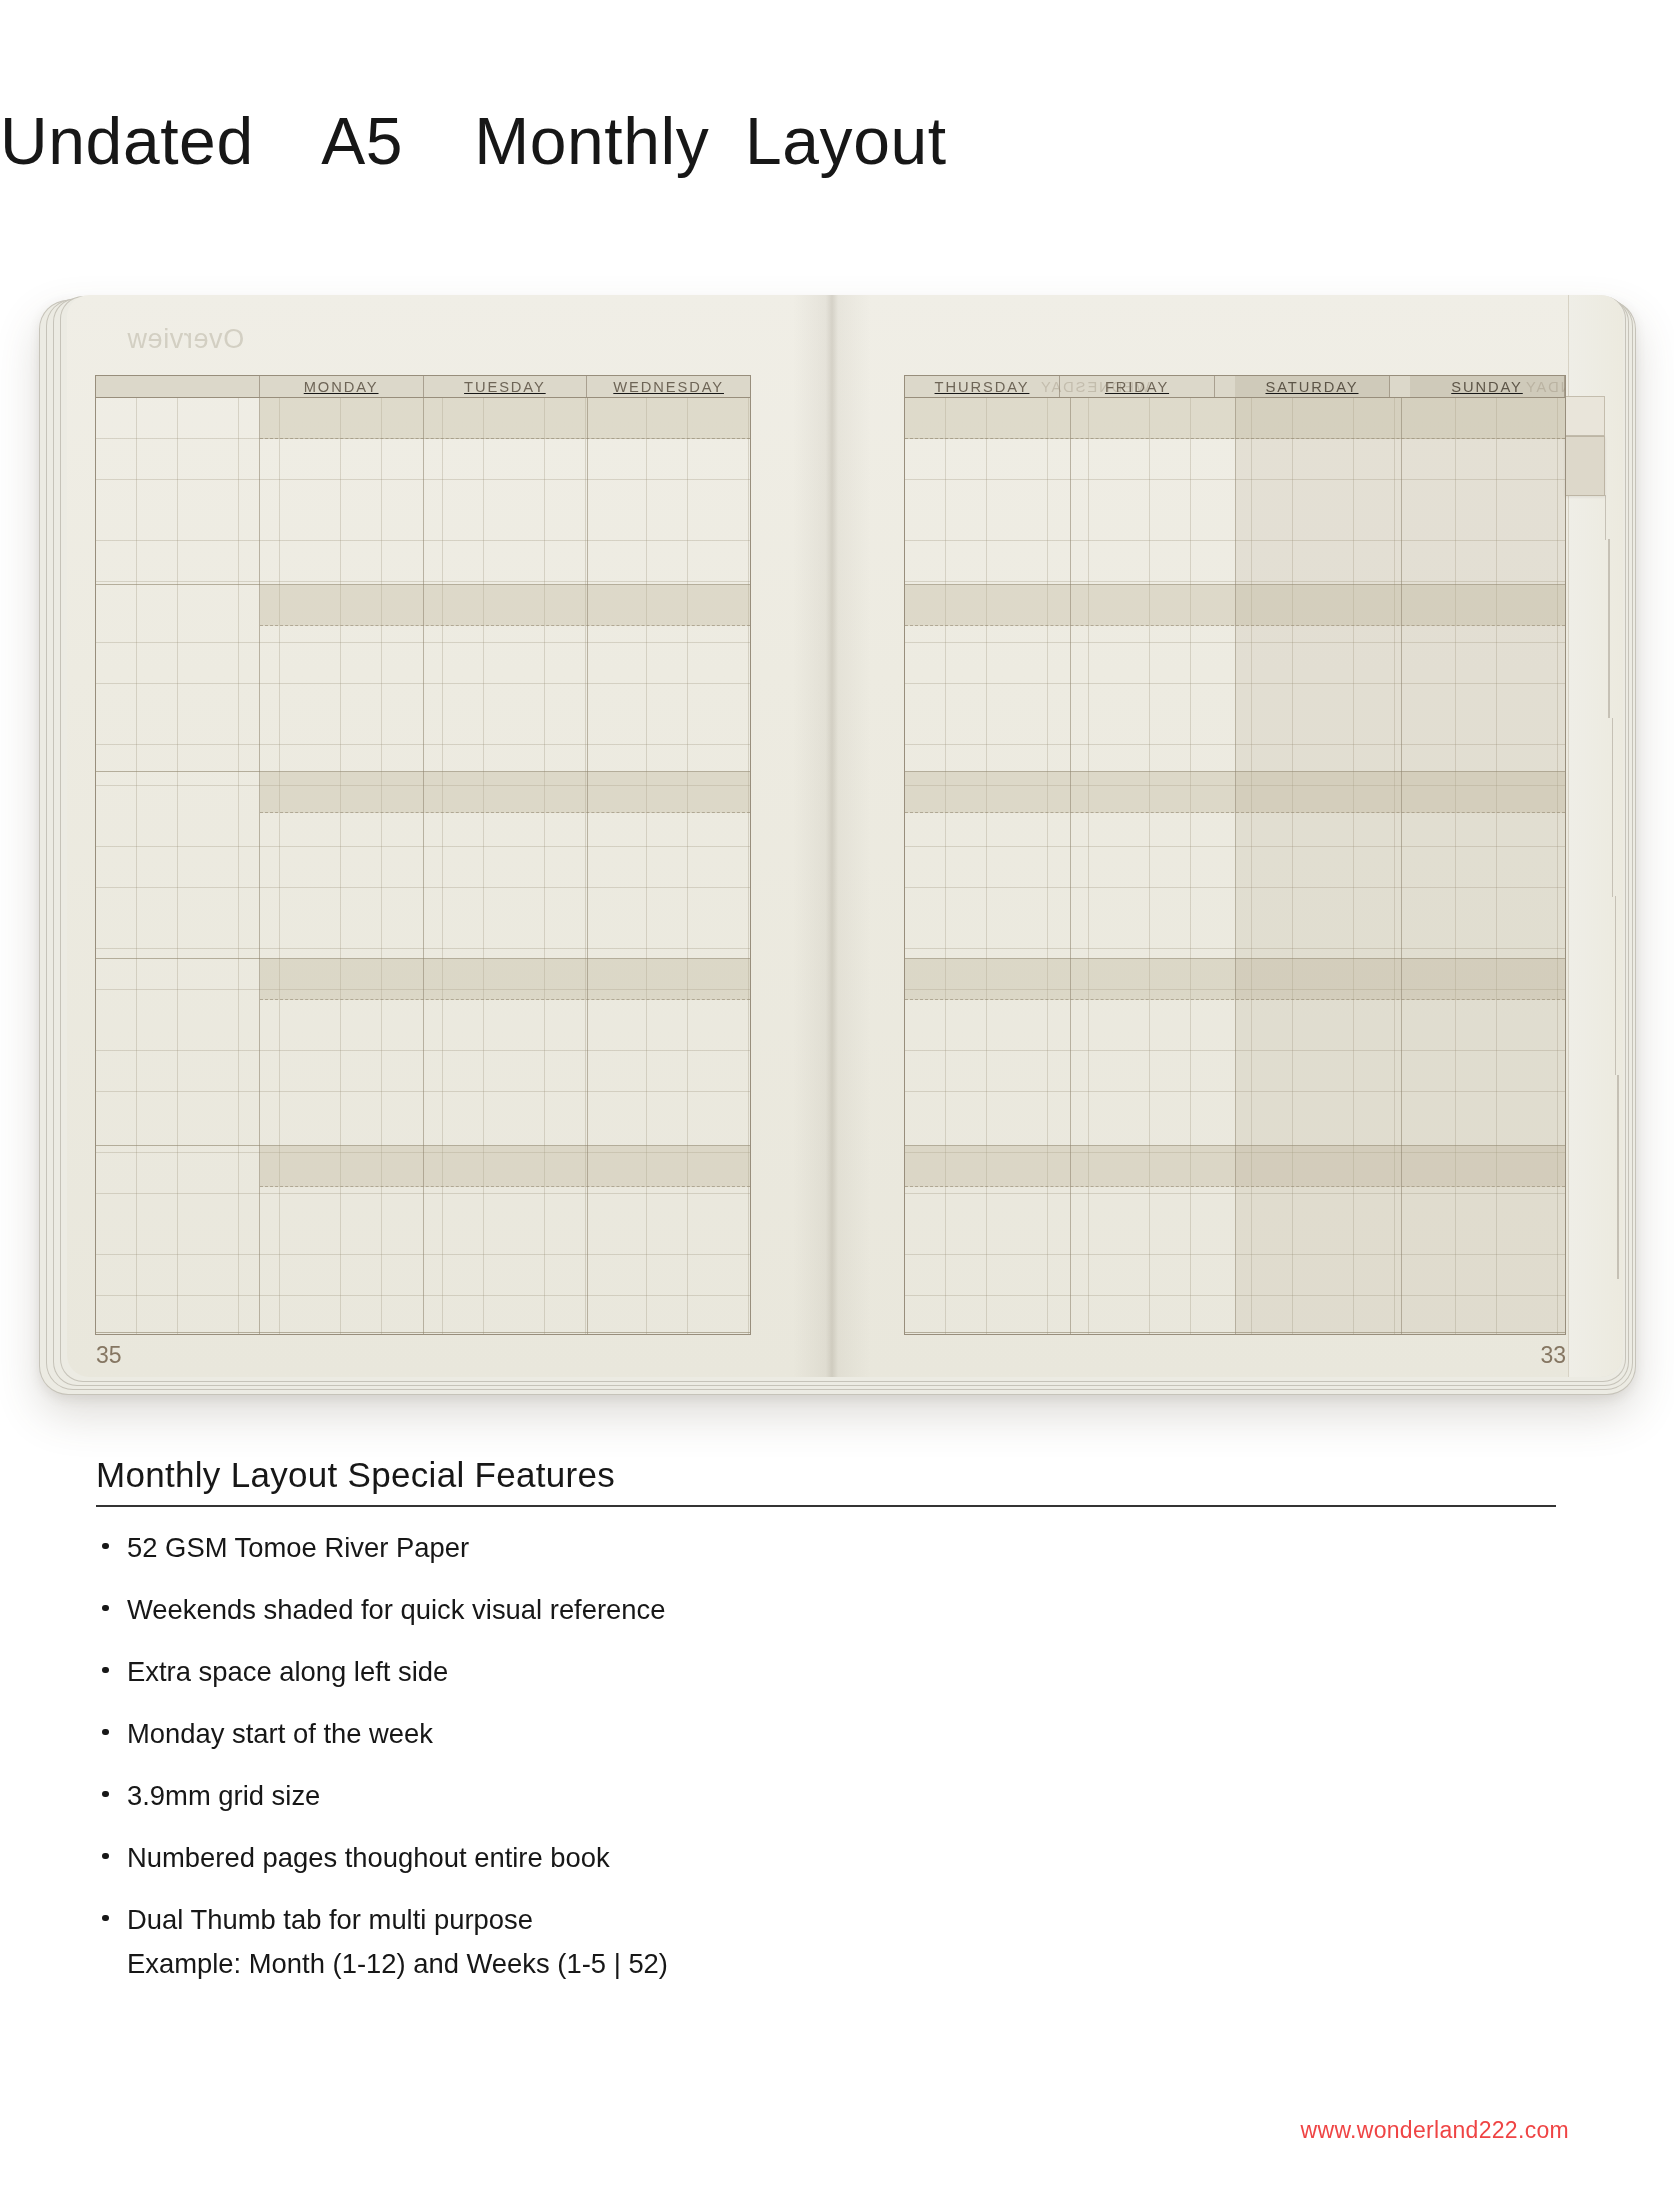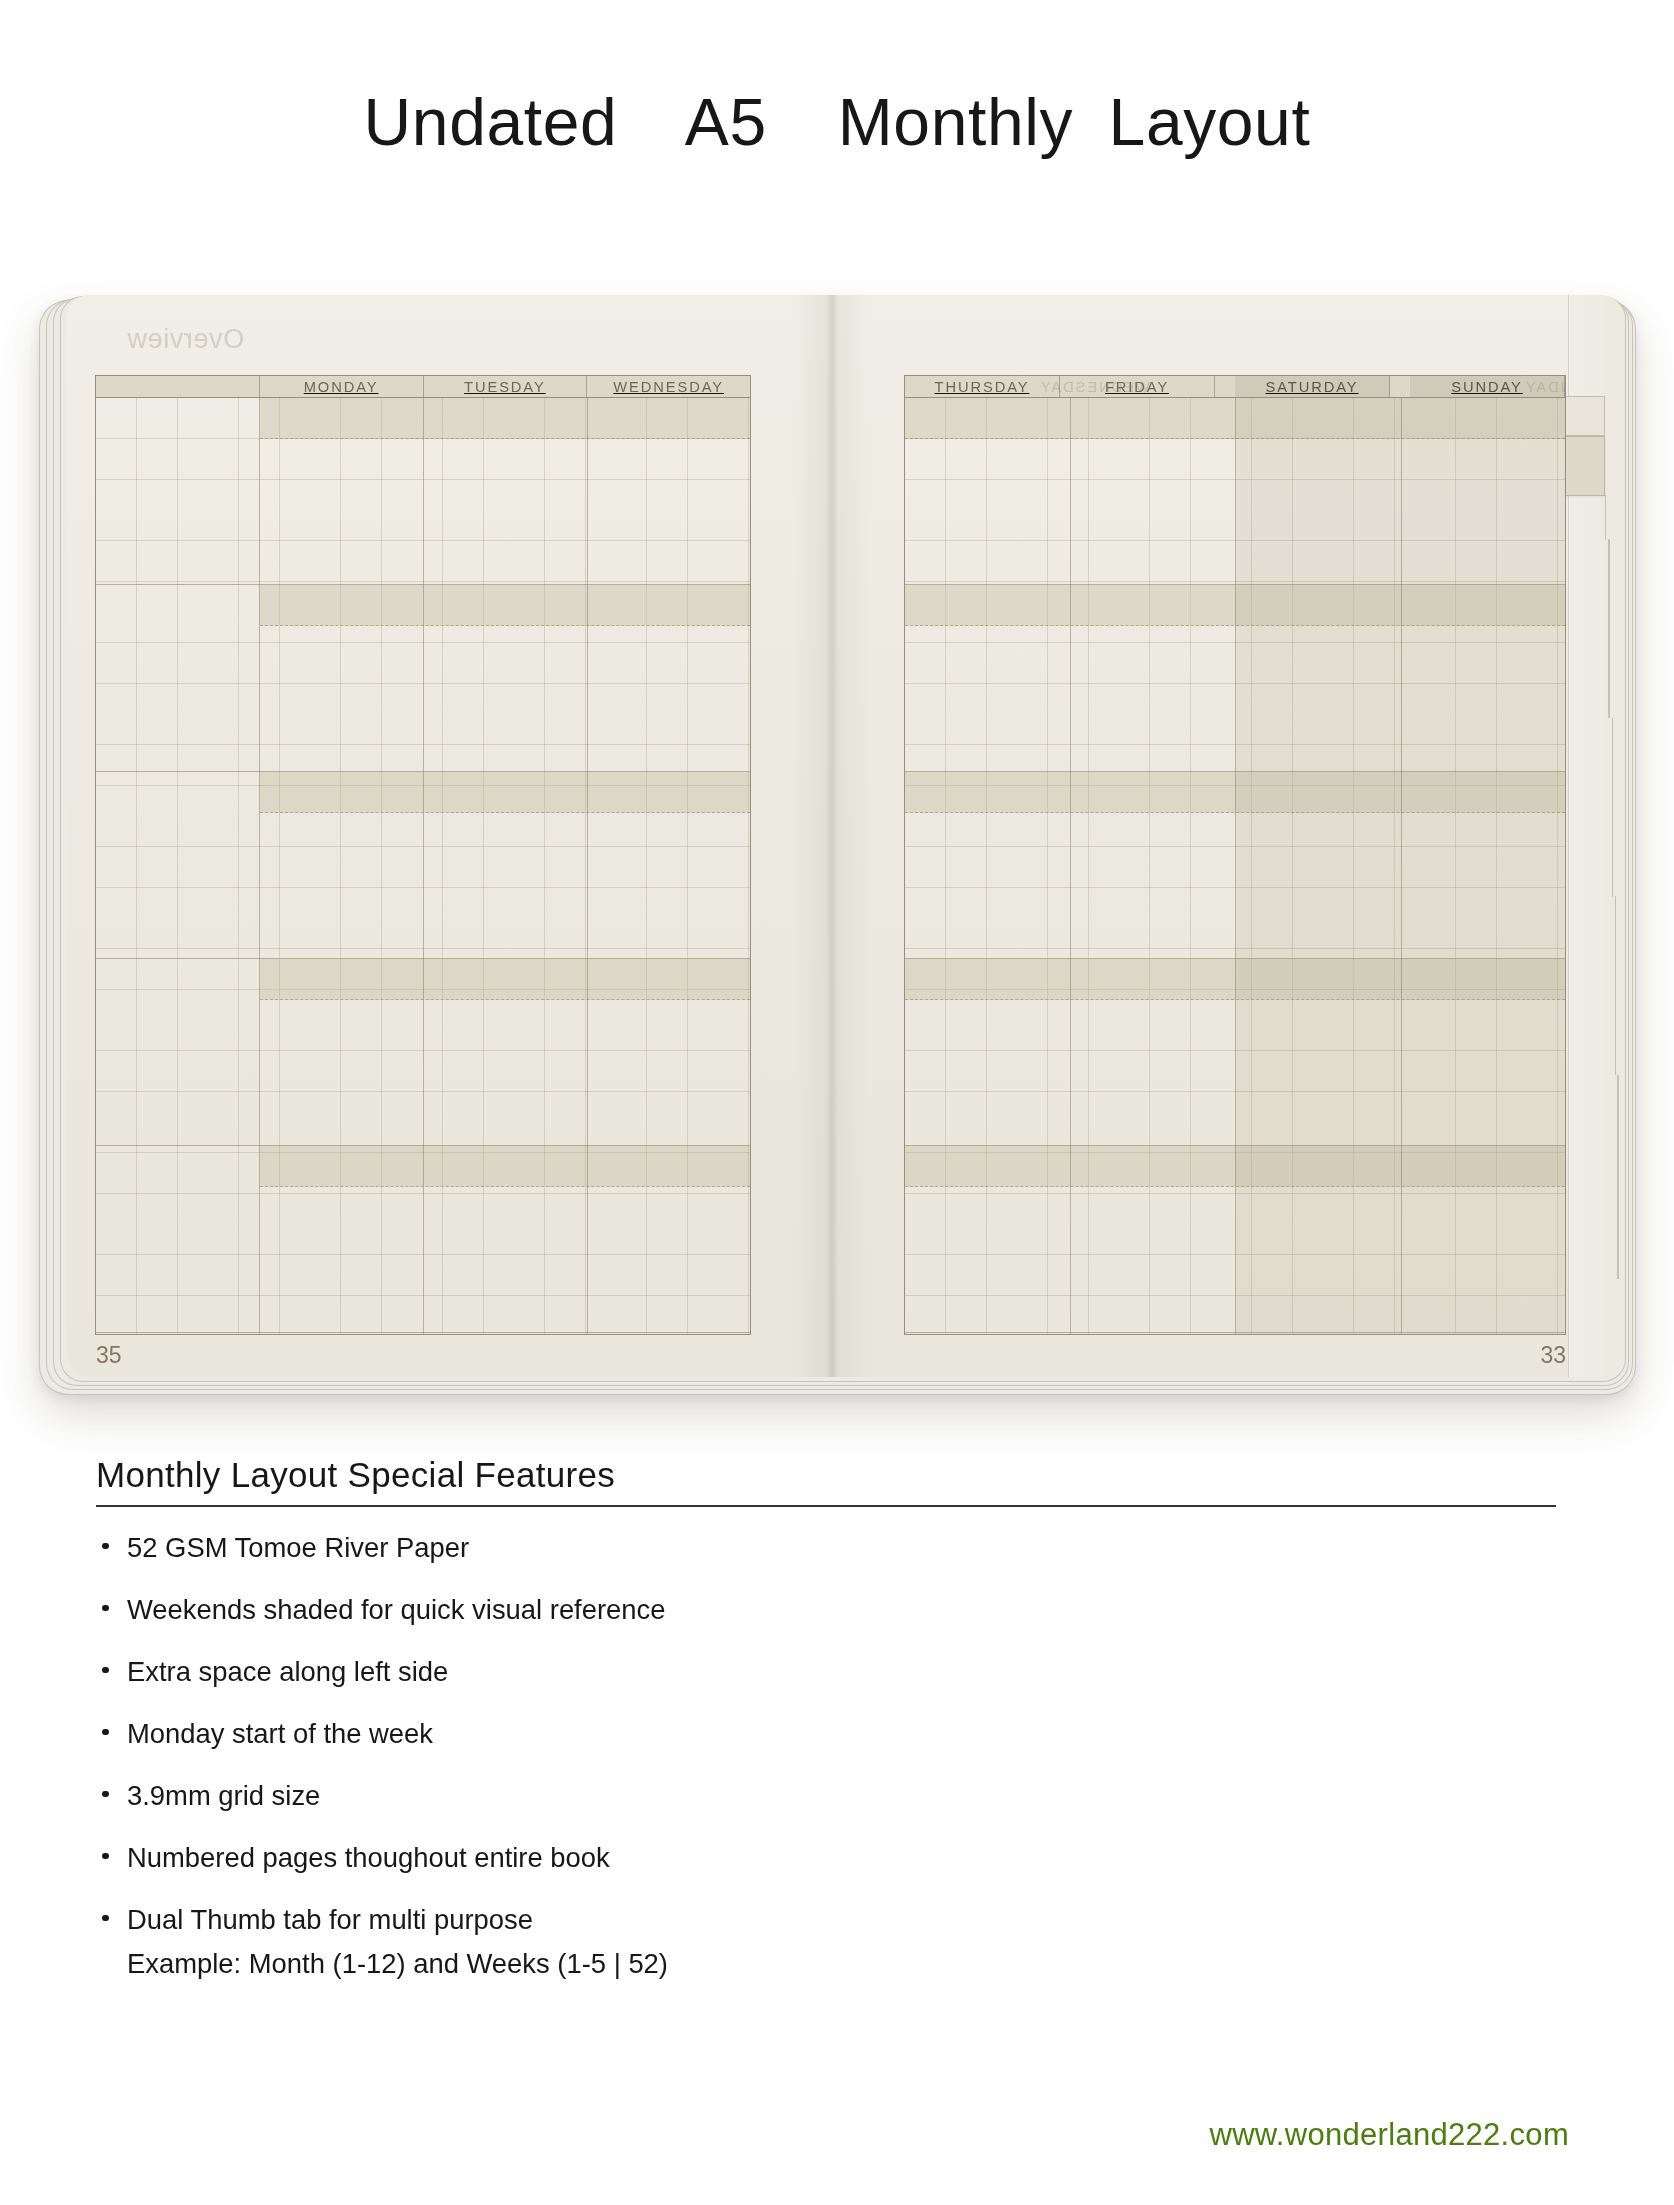--- a/index.html
+++ b/index.html
@@ -3,21 +3,21 @@
 <meta charset="utf-8">
 <style>
   * { margin:0; padding:0; box-sizing:border-box; }
   html,body { background:#ffffff; }
   .canvas {
     position:relative; width:1674px; height:2205px; background:#ffffff;
     font-family:"Liberation Sans", sans-serif; color:var(--ink,#171717); overflow:hidden;
   }
 
   
-  .title-row { position:absolute; left:0; right:0; top:88px; text-align:center; }
+  .title-row { position:absolute; left:0; right:0; top:107px; }
   .title-row span {
     display:inline-block; font-size:66px; line-height:1.05; letter-spacing:0.6px;
     word-spacing:16.6px; white-space:pre; color:var(--ink,#171717); font-weight:400;
   }
 
   
   .book { position:absolute; left:67px; top:295px; width:1556px; height:1082px; }
   .under-sheet { position:absolute; background:#ecebe3; border:0.6px solid rgba(152,147,134,.45); }
   .u4 { left:-28px; top:5.1px;  right:-12.8px; bottom:-18px; border-radius:29px;
         box-shadow:0 19px 45px rgba(85,75,55,.20), 0 3.8px 10.2px rgba(85,75,55,.10); }
@@ -101,21 +101,21 @@
   .rule { margin-top:10.2px; height:1.9px; background:#343434; }
   .feature-list { list-style:none; margin-top:25.5px; }
   .feature-list li { position:relative; padding-left:31px; font-size:27.4px; line-height:29px;
                      margin-bottom:33px; color:var(--ink,#171717); }
   .dot { position:absolute; left:6.4px; top:10.2px; width:6.4px; height:6.4px; border-radius:50%;
          background:var(--ink,#171717); }
   .subline { margin-top:15.3px; }
 
   
   .footer { position:absolute; right:105px; top:2117px; }
-  .footer a { font-size:31px; color:#4d7c0f; text-decoration:none; letter-spacing:0.3px; }
+  .footer a { font-size:23px; color:#ef4444; text-decoration:none; letter-spacing:0.3px; }
 </style>
 </head>
 <body>
 
 <div class="canvas">
 
   <div class="title-row">
     <span>Undated  A5  Monthly Layout</span>
   </div>
 

